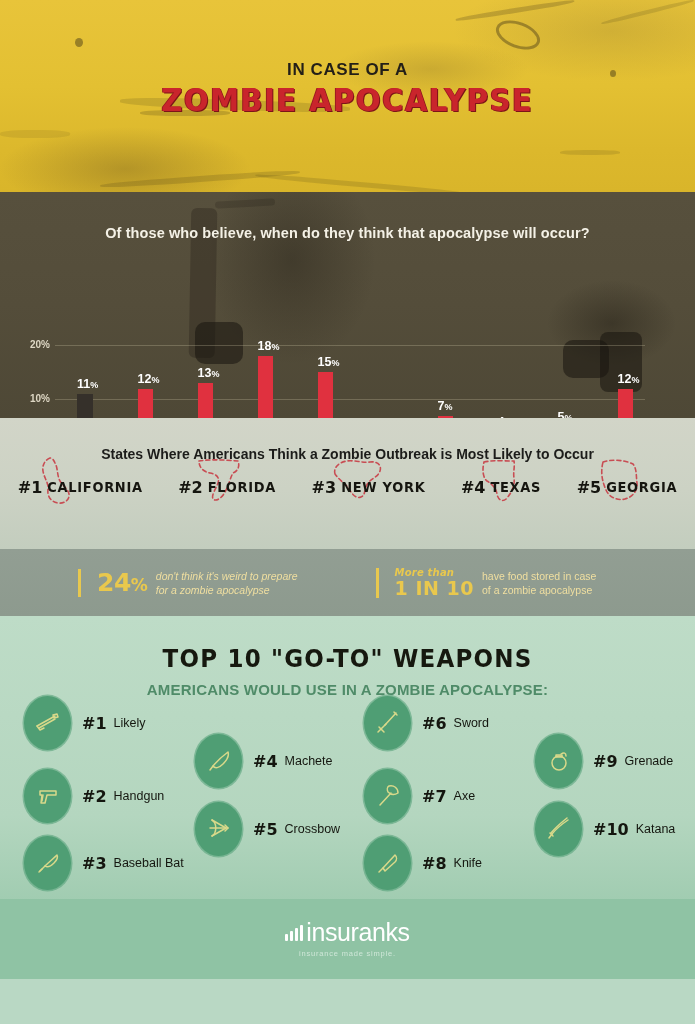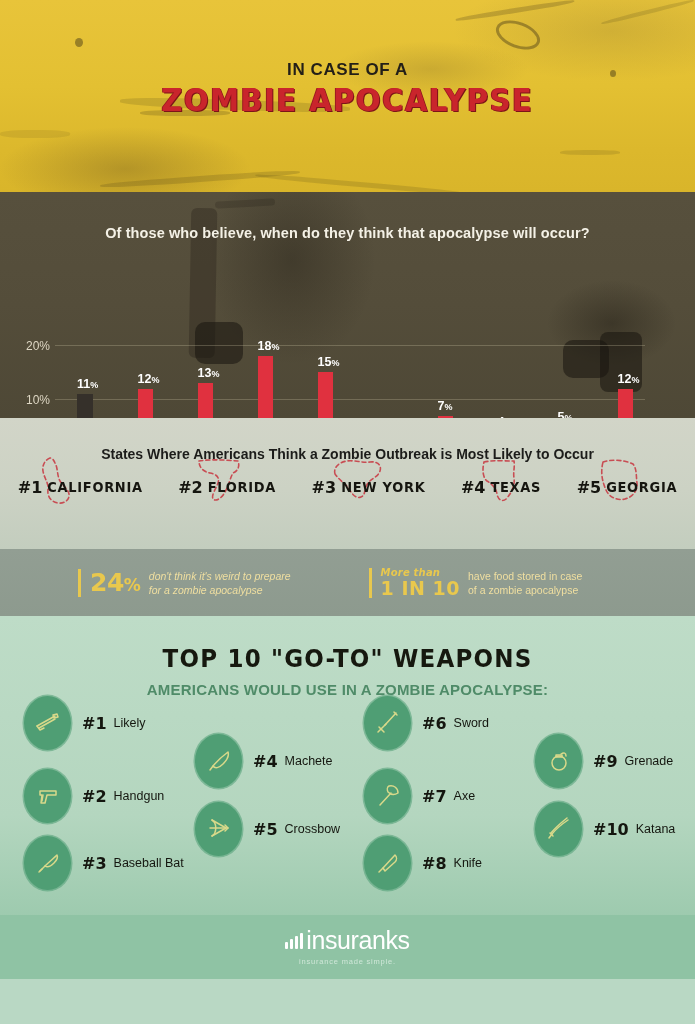--- a/index.html
+++ b/index.html
@@ -113,21 +113,21 @@
     height: 1px; background: rgba(210,200,170,.28);
   }
   .axis-base {
     position: absolute;
     left: 0; width: 595px; top: 0;
     height: 2px; background: #1a1710;
   }
   .ylabel {
     position: absolute;
     width: 40px; text-align: right;
-    font-size: 12px; color: #ded7c4; font-weight: normal;
+    font-size: 10px; color: #ded7c4; font-weight: bold;
   }
   .bars {
     position: absolute;
     left: 55px; top: 262px;
     width: 600px; height: 0;
     display: flex; align-items: flex-end;
   }
   .bar-col {
     flex: 1;
     display: flex; flex-direction: column; align-items: center;
@@ -194,20 +194,21 @@
     display: flex; align-items: center;
     border-left: 3px solid #e8c84e;
     padding-left: 9px;
   }
   .stat-a { margin-left: 78px; }
   .stat-b { margin-left: 78px; }
   .stat-big {
     color: #e9c84d; font-weight: bold;
     font-family: "DejaVu Sans", sans-serif;
     line-height: 1;
+    margin-left: 7px;
   }
   .stat-big .n24 { font-size: 25px; letter-spacing:-.5px;}
   .stat-big .pc { font-size: 17px; }
   .stat-mt { font-size: 10px; font-style: italic; display:block; letter-spacing:.2px;}
   .stat-1in10 { font-size: 19px; display:block; letter-spacing:.5px; margin-top:1px;}
   .stat-text {
     margin-left: 8px;
     color: #f0dfa0; font-size: 10.5px; line-height: 14px;
     font-style: italic;
   }
@@ -245,21 +246,21 @@
   .w-rank {
     margin-left: 11px; font-size: 16px; font-weight: bold; color: #14160f;
     font-family: "DejaVu Sans", sans-serif;
   }
   .w-name {
     margin-left: 7px; font-size: 12.5px; color: #14160f; font-weight: normal;
   }
 
   
   .footer {
-    position: absolute; left: 0; bottom: 0; width: 695px; height: 64px;
+    position: absolute; left: 0; bottom: 0; width: 695px; height: 80px;
     background: #8fc3a4;
     display: flex; flex-direction: column;
     align-items: center; justify-content: center;
   }
   .logo-row { display: flex; align-items: flex-end; }
   .logo-bars { display: flex; align-items: flex-end; gap: 2px; margin-right: 3px; margin-bottom: 4px;}
   .logo-bars i { display:block; width:3px; background:#ffffff; border-radius:1px;}
   .logo-word {
     font-size: 25px; color: #ffffff; font-weight: normal; letter-spacing: -.4px;
     font-family: "Liberation Sans", sans-serif; line-height: 1;

